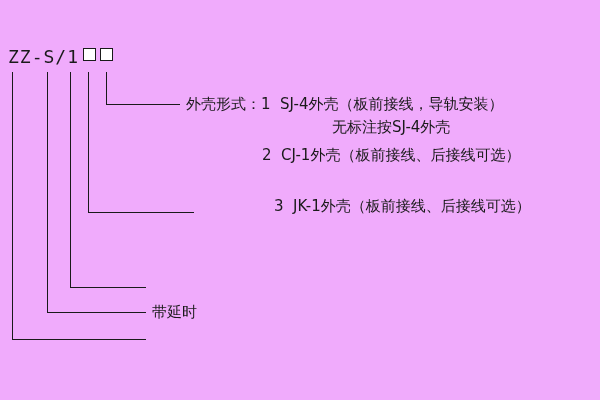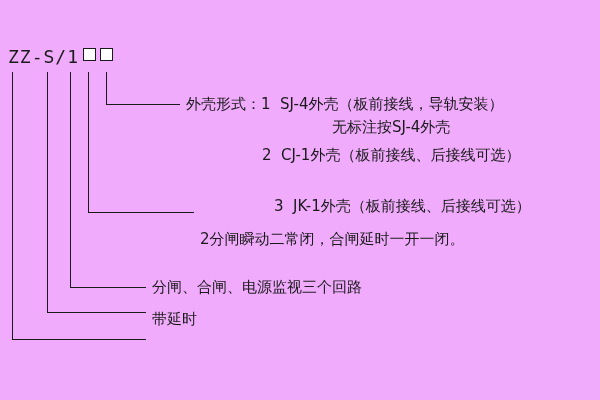--- a/index.html
+++ b/index.html
@@ -63,21 +63,21 @@
   .h-device  { left: 12px;  top: 339px; width: 134px; }
 
   .lbl-shell-1 { left: 186px; top: 96px;  }
   .lbl-shell-2 { left: 288px; top: 119px; margin-left: 44px; }
   .lbl-shell-3 { left: 262px; top: 147px; }
   .lbl-shell-4 { left: 274px; top: 172px; margin-top: 26px; }
   .lbl-contact-1 { left: 200px; top: 204px; }
   .lbl-contact-2 { left: 200px; top: 231px; }
   .lbl-contact-3 { left: 200px; top: 256px; }
   .lbl-circ   { left: 152px; top: 279px; }
-  .lbl-delay  { left: 152px; top: 312px; font-family: Liberation Mono, monospace; }
+  .lbl-delay  { left: 152px; top: 304px; }
   .lbl-device { left: 152px; top: 331px; }
 </style>
 </head>
 <body>
 
 <div class="stage">
 
   <div class="model-code">
     <span class="prefix">ZZ-S/1</span><span class="opt-box"></span><span class="opt-box"></span>
   </div>
@@ -92,18 +92,16 @@
   <div class="line h h-contact"></div>
   <div class="line h h-circ"></div>
   <div class="line h h-delay"></div>
   <div class="line h h-device"></div>
 
   <div class="label lbl-shell-1">外壳形式：1  SJ-4外壳（板前接线，导轨安装）</div>
   <div class="label lbl-shell-2">无标注按SJ-4外壳</div>
   <div class="label lbl-shell-3">2  CJ-1外壳（板前接线、后接线可选）</div>
   <div class="label lbl-shell-4">3  JK-1外壳（板前接线、后接线可选）</div>
 
-  <div class="label lbl-contact-2">2分闸瞬动二常闭，合闸延时一开一闭。</div>
 
-  <div class="label lbl-circ">分闸、合闸、电源监视三个回路</div>
   <div class="label lbl-delay">带延时</div>
 
 </div>
 
 </body></html>

